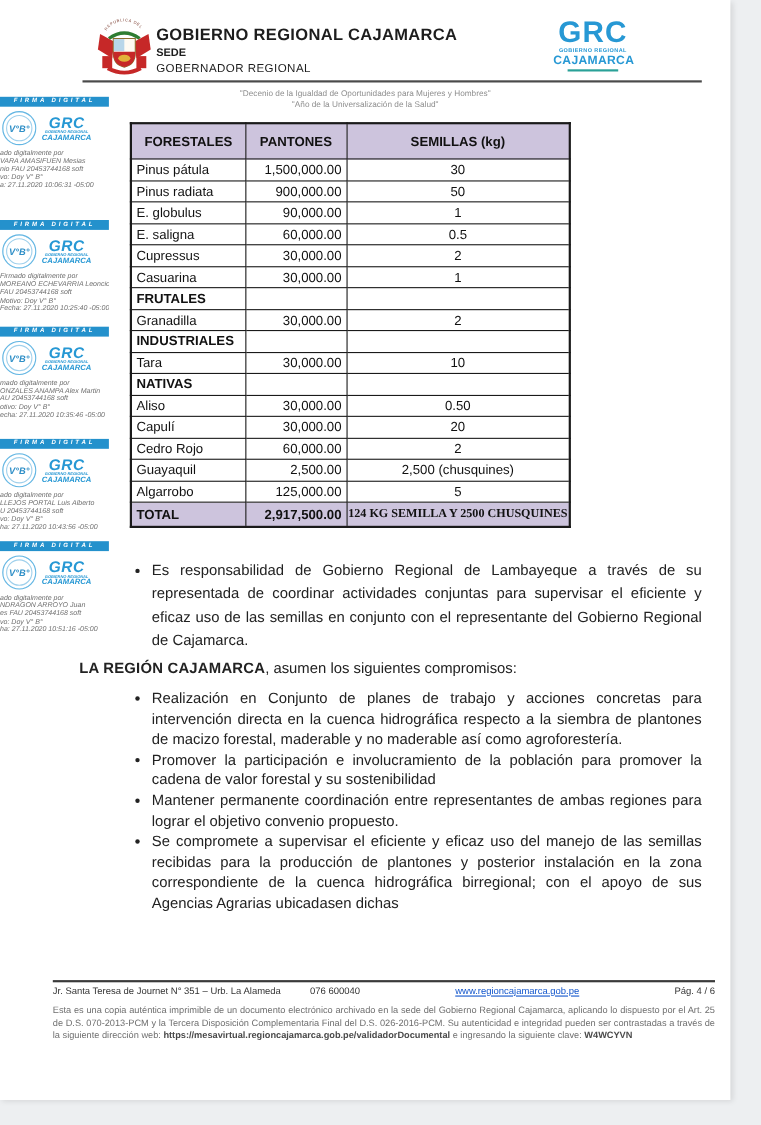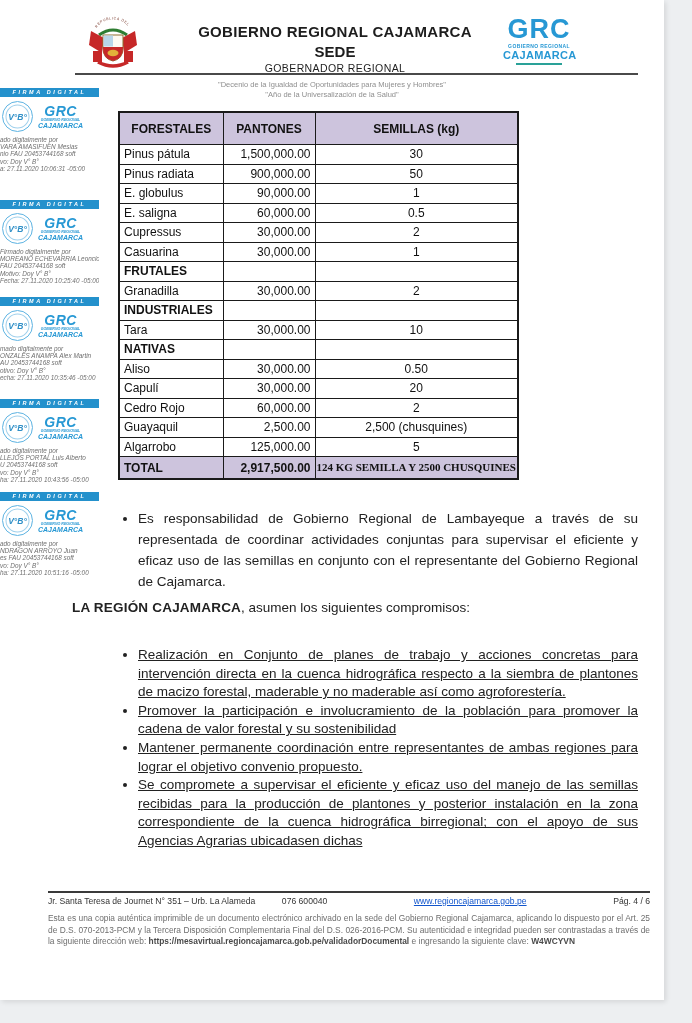--- a/index.html
+++ b/index.html
@@ -12,23 +12,23 @@
     position:relative;
   }
   .page{
     position:absolute;left:0;top:0;width:664px;height:1000px;
     background:#ffffff;
     box-shadow:2px 2px 5px rgba(0,0,0,.10);
   }
 
   
   .coat{position:absolute;left:88px;top:11px;width:50px;height:60px;}
-  .h-center{position:absolute;left:142px;top:23px;width:386px;text-align:center;}
+  .h-center{position:absolute;left:142px;top:23px;width:386px;text-align:left;}
   .h-title{font-size:15px;font-weight:bold;letter-spacing:.3px;}
-  .h-sub1{font-size:15px;font-weight:bold;margin-top:3px;}
+  .h-sub1{font-size:10px;font-weight:bold;margin-top:3px;}
   .h-sub2{font-size:10.5px;margin-top:2px;letter-spacing:.4px;}
   .grc-logo{position:absolute;left:503px;top:16px;width:72px;text-align:center;color:#2798d4;}
   .grc-big{font-size:27px;font-weight:800;line-height:26px;letter-spacing:1px;font-family:"Liberation Sans",sans-serif;}
   .grc-l1{font-size:5px;font-weight:bold;letter-spacing:.4px;margin-top:1px;}
   .grc-l2{font-size:11px;font-weight:800;letter-spacing:.3px;}
   .grc-tag{width:46px;height:2px;background:#2aa198;margin:2px auto 0;}
   .h-rule{position:absolute;left:75px;top:73px;width:563px;height:2px;background:#4a4a4a;}
   .quote{position:absolute;left:0;width:664px;text-align:center;font-size:7.5px;color:#8f8f8f;}
   .q1{top:80px;} .q2{top:90px;}
 
@@ -76,21 +76,21 @@
   .seed-table td.c3{text-align:center;}
   .seed-table tr.section td.c1{font-weight:bold;}
   .seed-table tr.total td{background:#cdc4dd;font-weight:bold;height:21px;}
   .seed-table tr.total td.c3{font-size:11px;padding:0 1px;font-family:Liberation Serif, serif;}
 
   
   .blist{position:absolute;left:72px;width:500px;margin:10px;padding:0 0 0 56px;
     font-size:13.5px;text-align:justify;color:#222;}
   .blist li{margin:0;}
   .intro{top:498px;line-height:21px;}
-  .comp{top:636px;line-height:18.6px;text-decoration:underline;}
+  .comp{top:616px;line-height:18.6px;}
   .heading{position:absolute;left:72px;top:600px;font-size:13.5px;color:#222;}
   .heading .hb{font-weight:bold;letter-spacing:.2px;}
 
   
   .footer{position:absolute;left:48px;top:891px;width:602px;}
   .f-row{
     border-top:2px solid #3a3a3a;padding-top:3px;
     display:flex;justify-content:space-between;align-items:baseline;
     font-size:8.6px;color:#333;
   }

